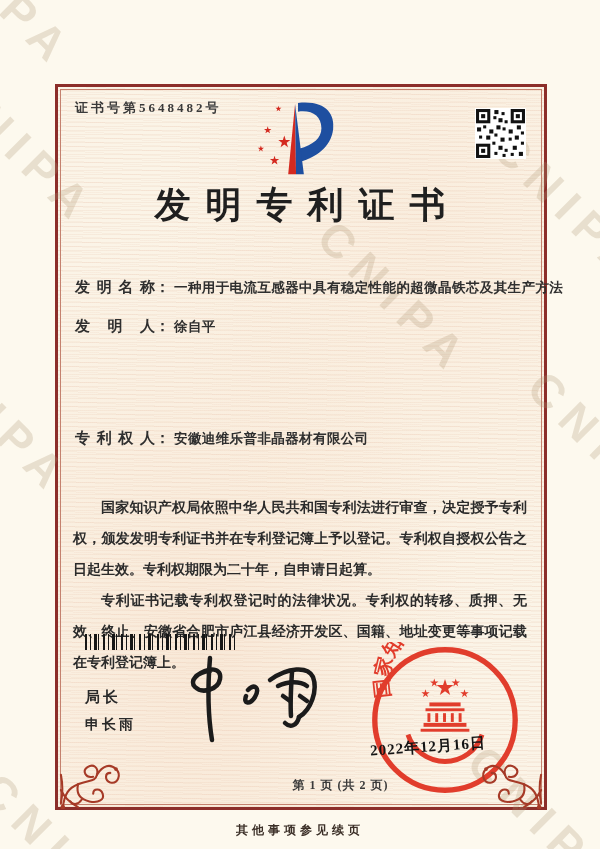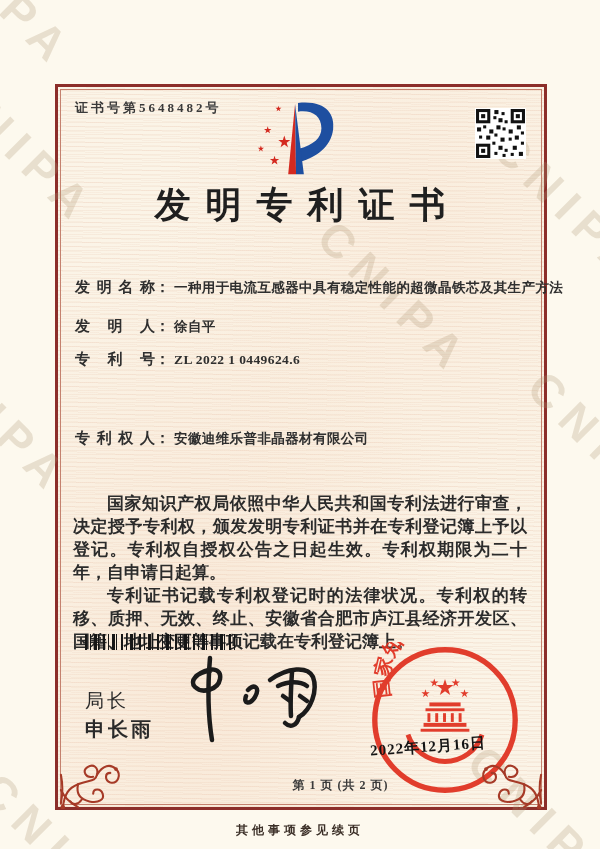--- a/index.html
+++ b/index.html
@@ -33,35 +33,35 @@
   
   .frow{position:absolute;left:75px;font-size:15px;font-weight:700;color:#2f2f2f;white-space:nowrap;}
   .flabel{display:inline-block;width:80px;text-align:justify;text-align-last:justify;vertical-align:baseline;margin-top:28px;}
   .fcolon{display:inline-block;margin-right:4px;}
   .fvalue{font-size:13.5px;letter-spacing:.4px;text-align:center;}
   .fgroup{display:inline-block;}
   .fgroup.g1{width:233px;}
 
   
   .bodytext{position:absolute;left:73px;top:492px;width:454px;color:#2b2b2b;}
-  .bodytext p{margin:0;font-size:17px;line-height:23px;text-indent:2em;text-align:justify;font-weight:600;}
+  .bodytext p{margin:0;font-size:14px;line-height:31px;text-indent:2em;text-align:justify;font-weight:600;}
 
   
   .barcode{position:absolute;left:85px;top:634px;width:152px;height:16px;
     background:repeating-linear-gradient(90deg,
       #161616 0 2px, transparent 2px 5px,
       #161616 5px 6px, transparent 6px 9px,
       #161616 9px 12px, transparent 12px 13px,
       #161616 13px 14px, transparent 14px 18px);}
 
   
   .sig-title{position:absolute;left:85px;top:688px;font-family:"Liberation Sans",sans-serif;
-             font-size:19px;font-weight:400;letter-spacing:3px;color:#2a2a2a;}
+             font-size:15px;font-weight:700;letter-spacing:3px;color:#2a2a2a;}
   .sig-name{position:absolute;left:85px;top:716px;font-family:"Liberation Sans",sans-serif;
-            font-size:20px;font-weight:700;letter-spacing:3px;color:#2a2a2a;}
+            font-size:14px;font-weight:700;letter-spacing:3px;color:#2a2a2a;}
   .sig-svg{position:absolute;left:170px;top:652px;}
 
   
   .seal{position:absolute;left:366px;top:642px;opacity:.93;}
   .seal-date{position:absolute;left:370px;top:736px;width:160px;font-size:15px;font-weight:700;
              color:#141414;letter-spacing:1px;transform:rotate(-4deg);white-space:nowrap;}
 
   
   .orn{position:absolute;}
   .orn.right{transform:scaleX(-1);}
@@ -151,23 +151,20 @@
   </svg>
 
   <div class="title">发明专利证书</div>
 
   <div class="frow" style="top:250px">
     <span class="flabel">发明名称</span><span class="fcolon">：</span><span class="fvalue">一种用于电流互感器中具有稳定性能的超微晶铁芯及其生产方法</span>
   </div>
   <div class="frow" style="top:289px">
     <span class="flabel">发明人</span><span class="fcolon">：</span><span class="fvalue">徐自平</span>
   </div>
-  <div class="frow" style="top:322px">
-    <span class="flabel">专利号</span><span class="fcolon">：</span><span class="fvalue">ZL 2022 1 0449624.6</span>
-  </div>
   <div class="frow" style="top:401px">
     <span class="flabel">专利权人</span><span class="fcolon">：</span><span class="fvalue">安徽迪维乐普非晶器材有限公司</span>
   </div>
 
   <div class="bodytext">
     <p>国家知识产权局依照中华人民共和国专利法进行审查，决定授予专利权，颁发发明专利证书并在专利登记簿上予以登记。专利权自授权公告之日起生效。专利权期限为二十年，自申请日起算。</p>
     <p>专利证书记载专利权登记时的法律状况。专利权的转移、质押、无效、终止、安徽省合肥市庐江县经济开发区、国籍、地址变更等事项记载在专利登记簿上。</p>
   </div>
 
   <div class="barcode"></div>

